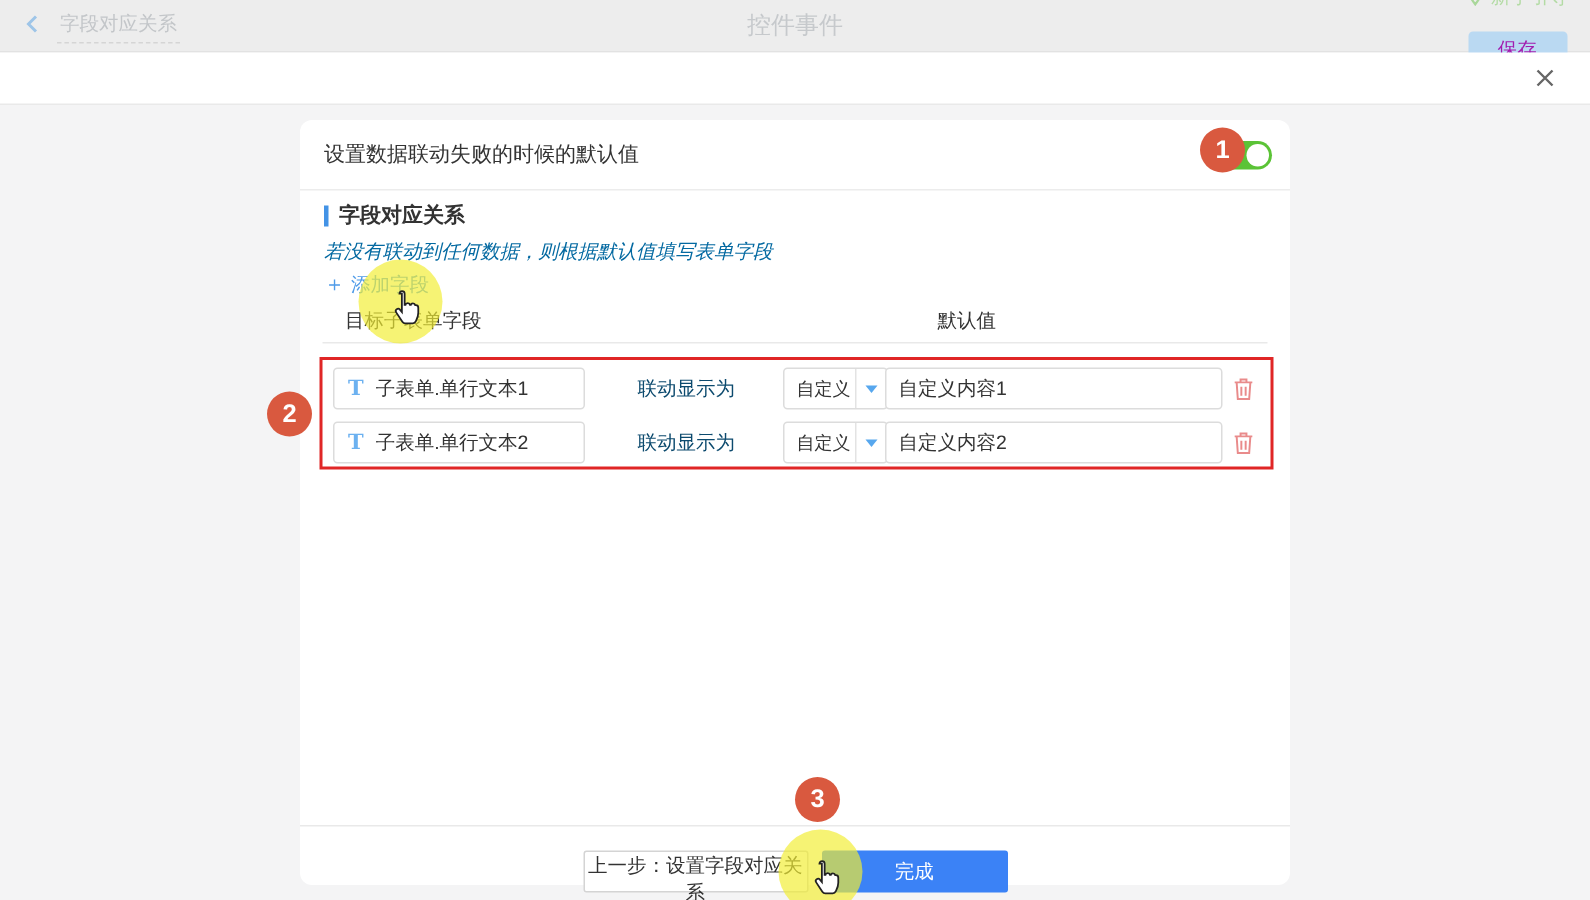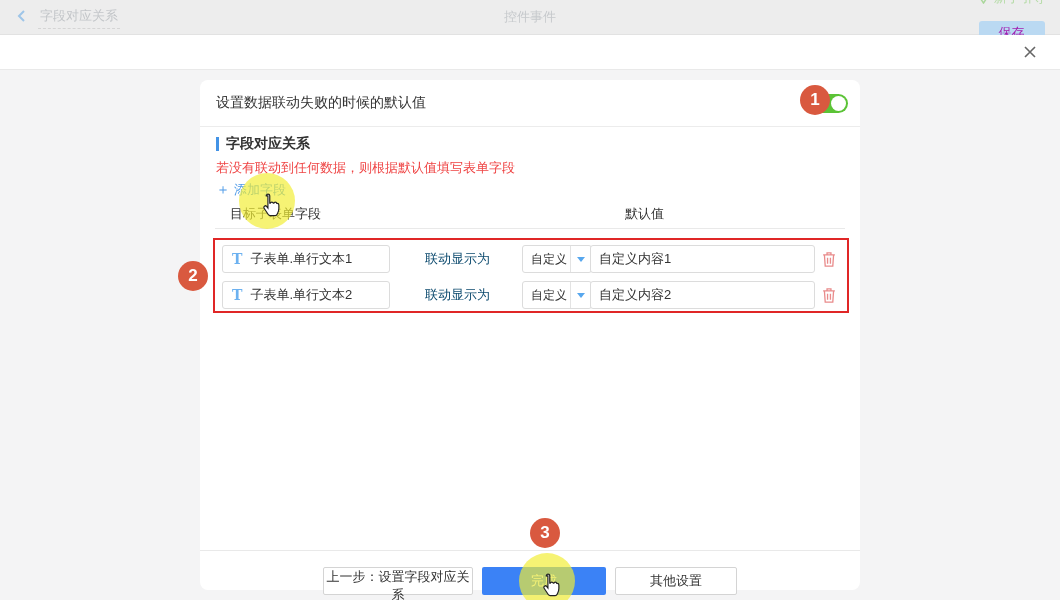--- a/index.html
+++ b/index.html
@@ -15,21 +15,21 @@
     background:#ededed; border-bottom:1px solid #e2e2e2;
     display:flex; align-items:center;
   }
   .back-btn { margin-left:14px; display:flex; align-items:center; cursor:pointer; }
   .assistant-name {
     margin-left:8px; color:#c3c6c9; font-size:13px;
     border-bottom:1px dashed #d5d5d5; padding:2px 2px 3px 2px;
   }
   .topbar-center {
     position:absolute; left:0; right:0; text-align:center;
-    color:#c6c9cc; font-size:13px; pointer-events:none;
+    color:#c6c9cc; font-size:16px; pointer-events:none;
   }
   .topbar-right { position:absolute; right:14px; display:flex; align-items:center; gap:14px;flex-direction:column; }
   .guide-link { display:flex; align-items:center; gap:4px; color:#b3dba4; font-size:13px; }
   .save-btn {
     width:66px; height:25px; background:#bad9f2; color:#a21caf;
     border:none; border-radius:3px; font-size:13px;
     font-family:"Liberation Sans","DejaVu Sans",sans-serif;
   }
 
   
@@ -65,21 +65,21 @@
   .toggle-knob {
     position:absolute; right:2px; top:2px; width:15px; height:15px;
     background:#fff; border-radius:50%;
   }
 
   .section-title {
     position:absolute; top:55px; left:16px; display:flex; align-items:center;
     font-size:14px; font-weight:bold; color:#333;
   }
   .section-bar { width:3px; height:14px; background:#4393e6; margin-right:7px; }
-  .section-desc { position:absolute; top:79px; left:16px; font-size:13px; color:#ef4444; }
+  .section-desc { position:absolute; top:79px; left:16px; font-size:13px; color:#0369a1;font-style:italic; }
   .add-field-link {
     position:absolute; top:101px; left:16px; display:flex; align-items:center;
     color:#4f9be8; font-size:13px; cursor:pointer;
   }
   .add-field-link .plus { font-size:14px; margin-right:4px; }
 
   .table-head { position:absolute; top:125px; left:0; right:0; height:20px; font-size:13px; color:#333; }
   .th-target { position:absolute; left:30px; }
   .th-default { position:absolute; left:425px; }
   .table-head-divider {
@@ -267,21 +267,20 @@
           </span>
         </span>
       </div>
 
     </div>
 
     <div class="footer-divider"></div>
     <div class="footer">
       <button class="btn btn-prev">上一步：设置字段对应关系</button>
       <button class="btn btn-finish">完成</button>
-      <button class="btn btn-other">其他设置</button>
     </div>
 
   </div>
 </div>
 
 <div class="badge badge-1">1</div>
 <div class="badge badge-2">2</div>
 <div class="badge badge-3">3</div>
 
 <div class="hl-circle hl-add"></div>

